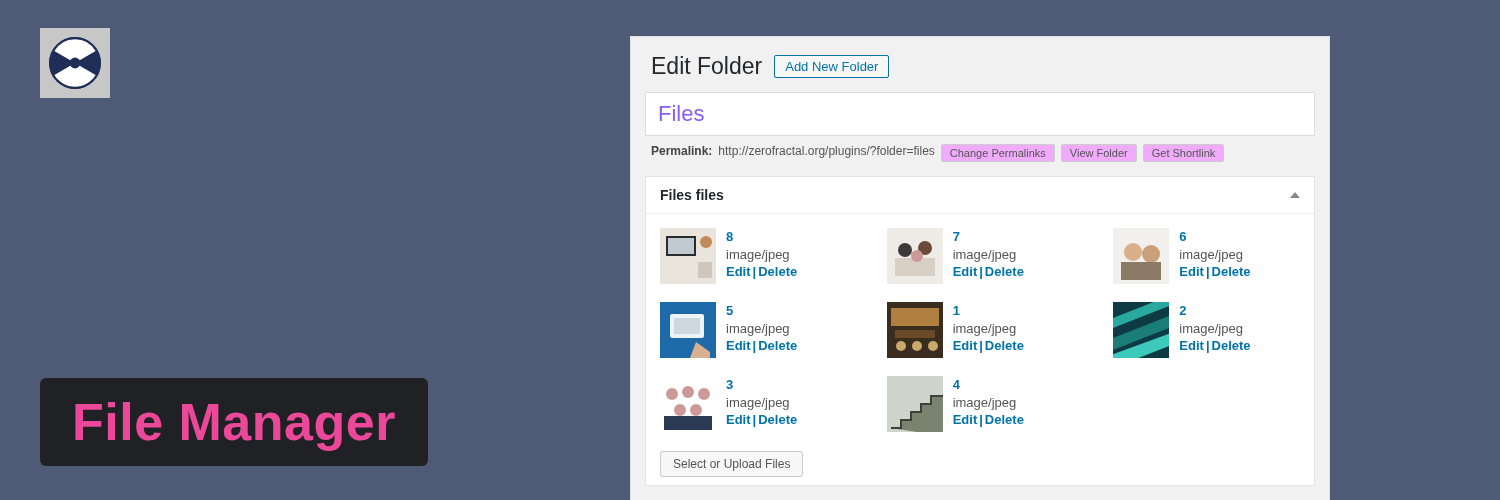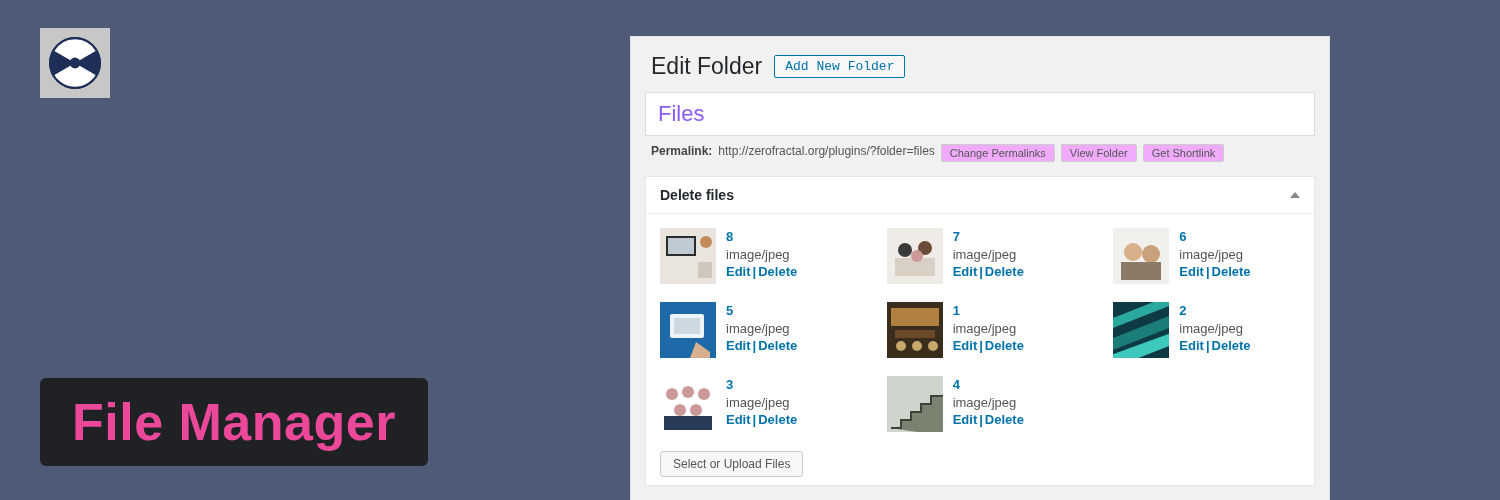--- a/index.html
+++ b/index.html
@@ -58,21 +58,20 @@
   }
   .btn-outline {
     display: inline-block;
     border: 1px solid #0073aa;
     color: #0073aa;
     background: #f7f7f7;
     padding: 3px 10px;
     font-size: 13px;
     border-radius: 2px;
     cursor: pointer;
-    font-family: Liberation Mono, monospace;
   }
 
   .title-input-row {
     background: #fff;
     margin: 0 14px;
     padding: 8px 12px;
     border: 1px solid #ddd;
   }
   .title-input-row input {
     width: 100%;
@@ -216,21 +215,21 @@
   <div class="permalink-row">
     <span class="lbl">Permalink:</span>
     <span class="url">http://zerofractal.org/plugins/?folder=files</span>
     <span class="small-btn">Change Permalinks</span>
     <span class="small-btn">View Folder</span>
     <span class="small-btn">Get Shortlink</span>
   </div>
 
   <div class="meta-box">
     <div class="meta-box-header">
-      <h3>Delete files</h3>
+      <h3>Files files</h3>
       <span class="meta-toggle"></span>
     </div>
 
     <div class="file-grid" id="file-grid">
 
     <div class="file-item">
           <span class="thumb">
             <svg viewBox="0 0 56 56">
               <rect width="56" height="56" fill="#e9e4dc"></rect>
               <rect x="6" y="8" width="30" height="20" fill="#2b2b2b"></rect>

